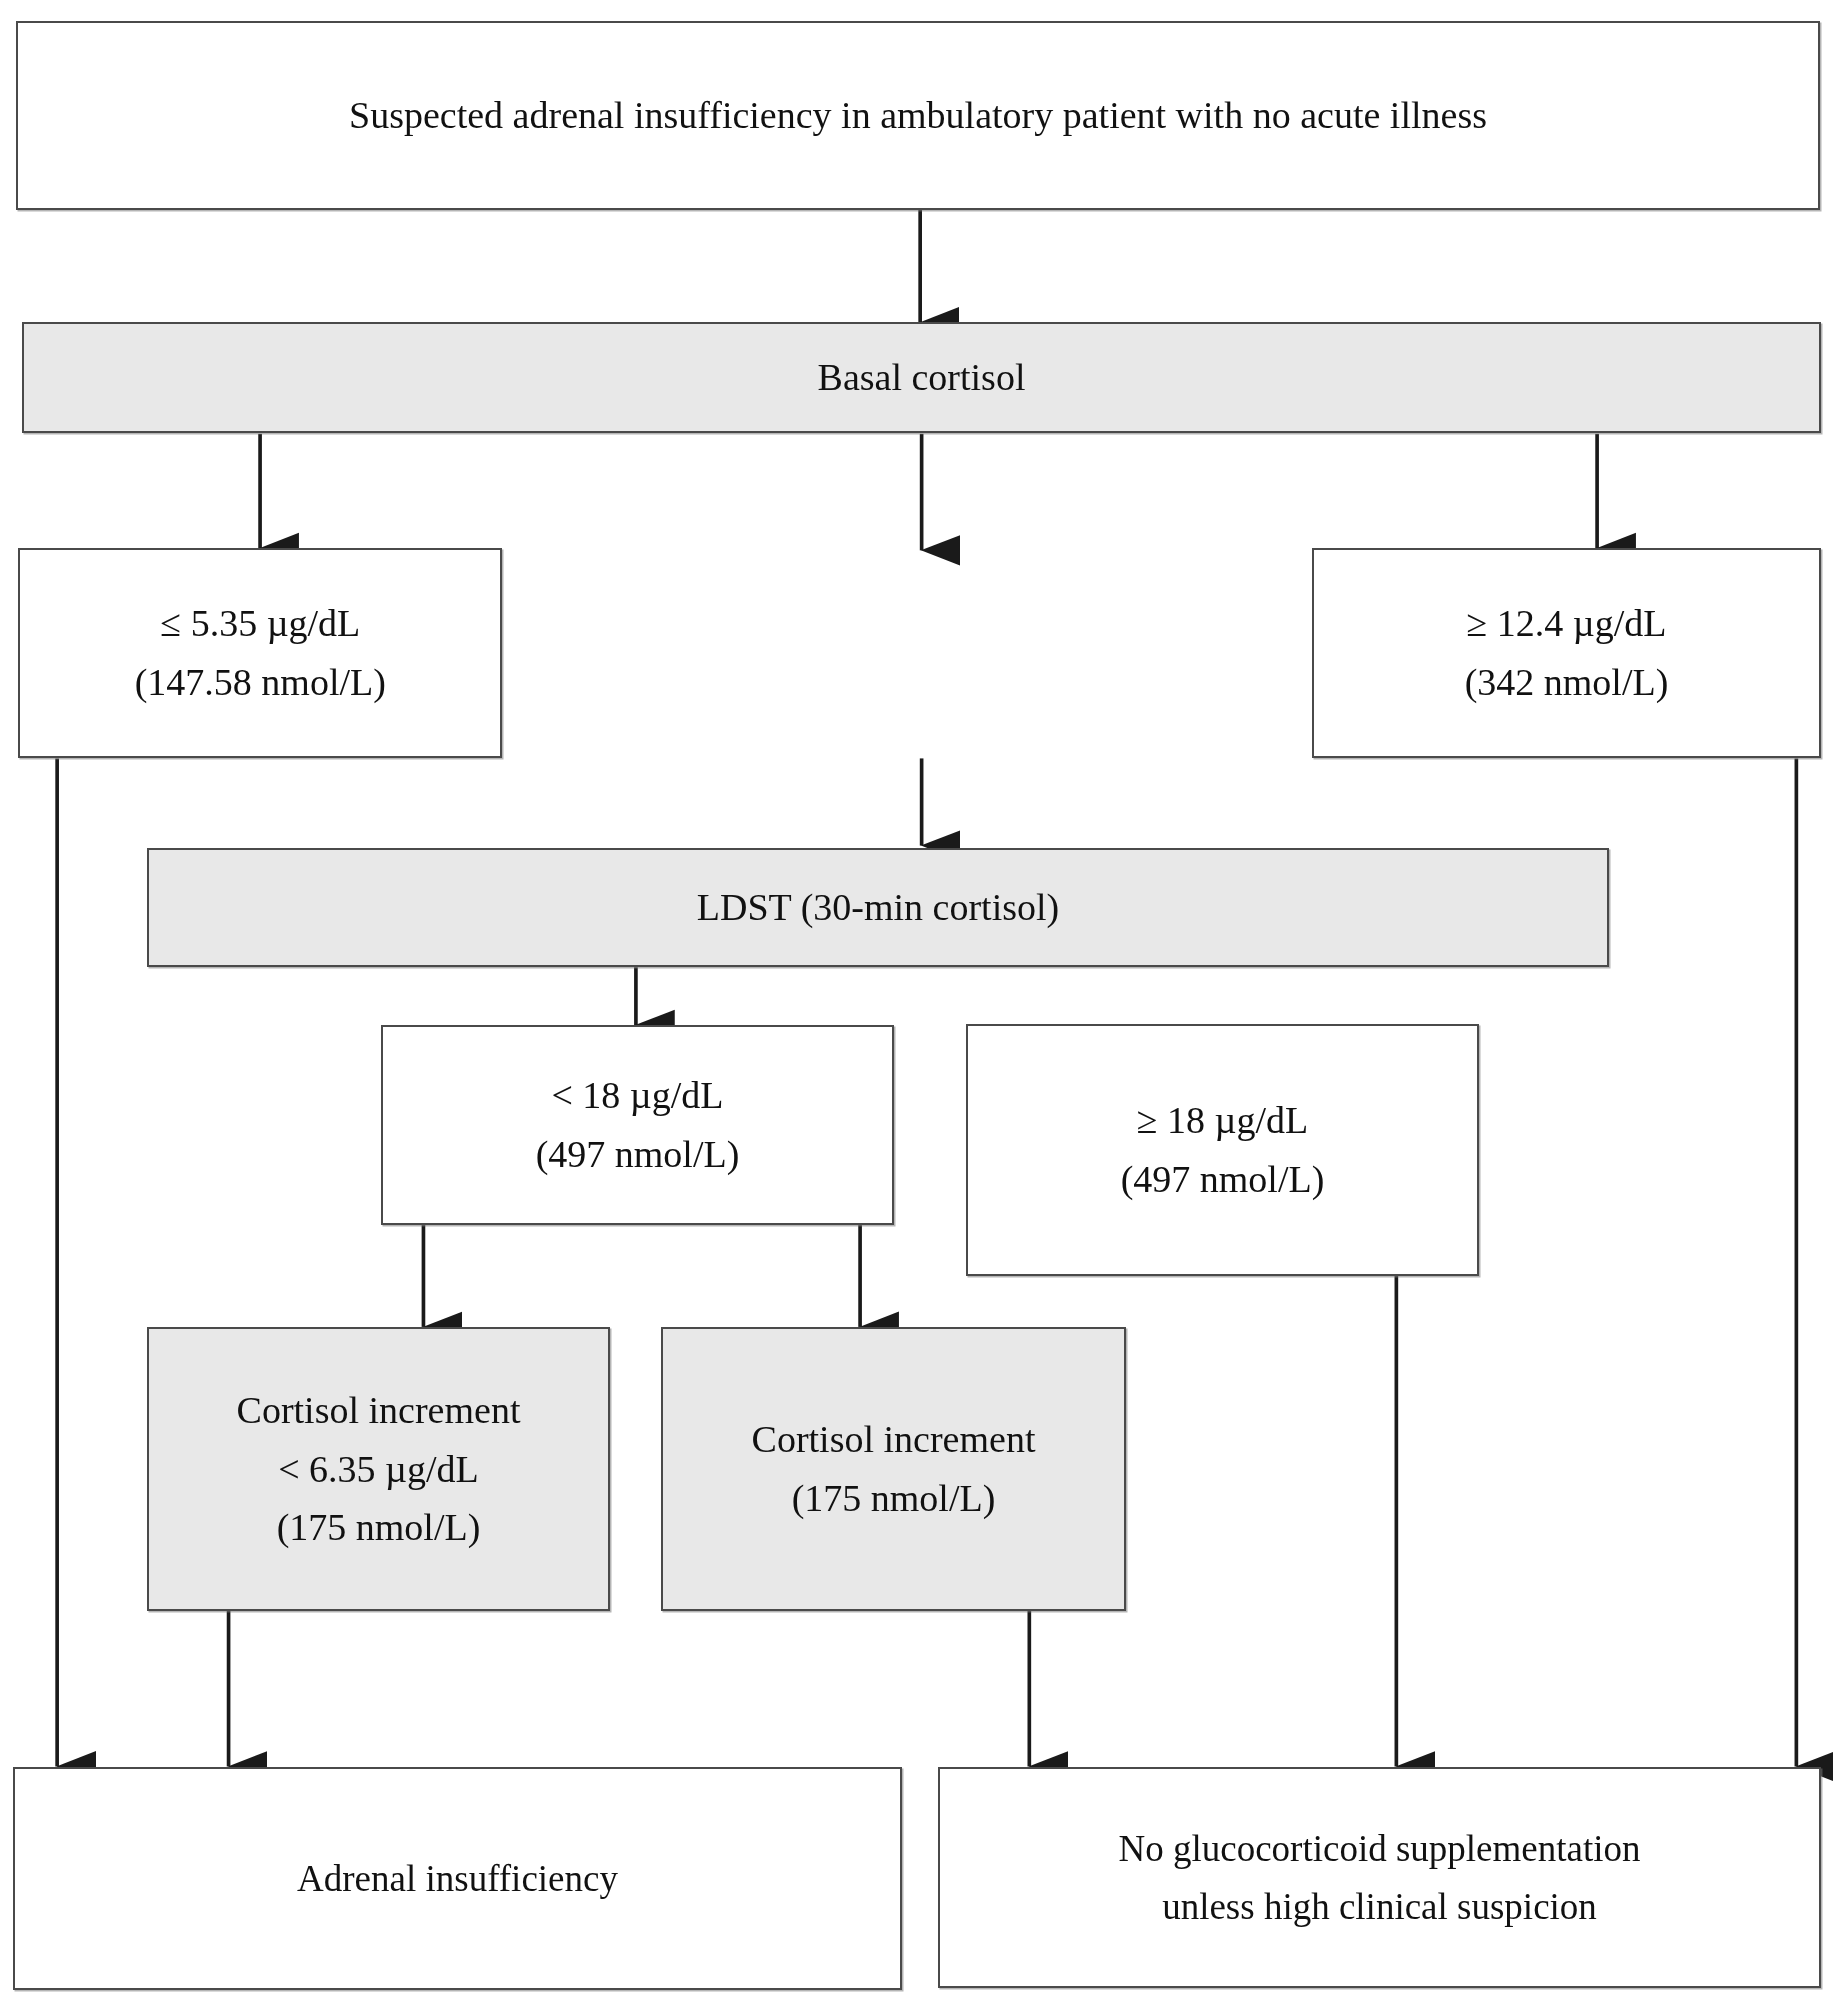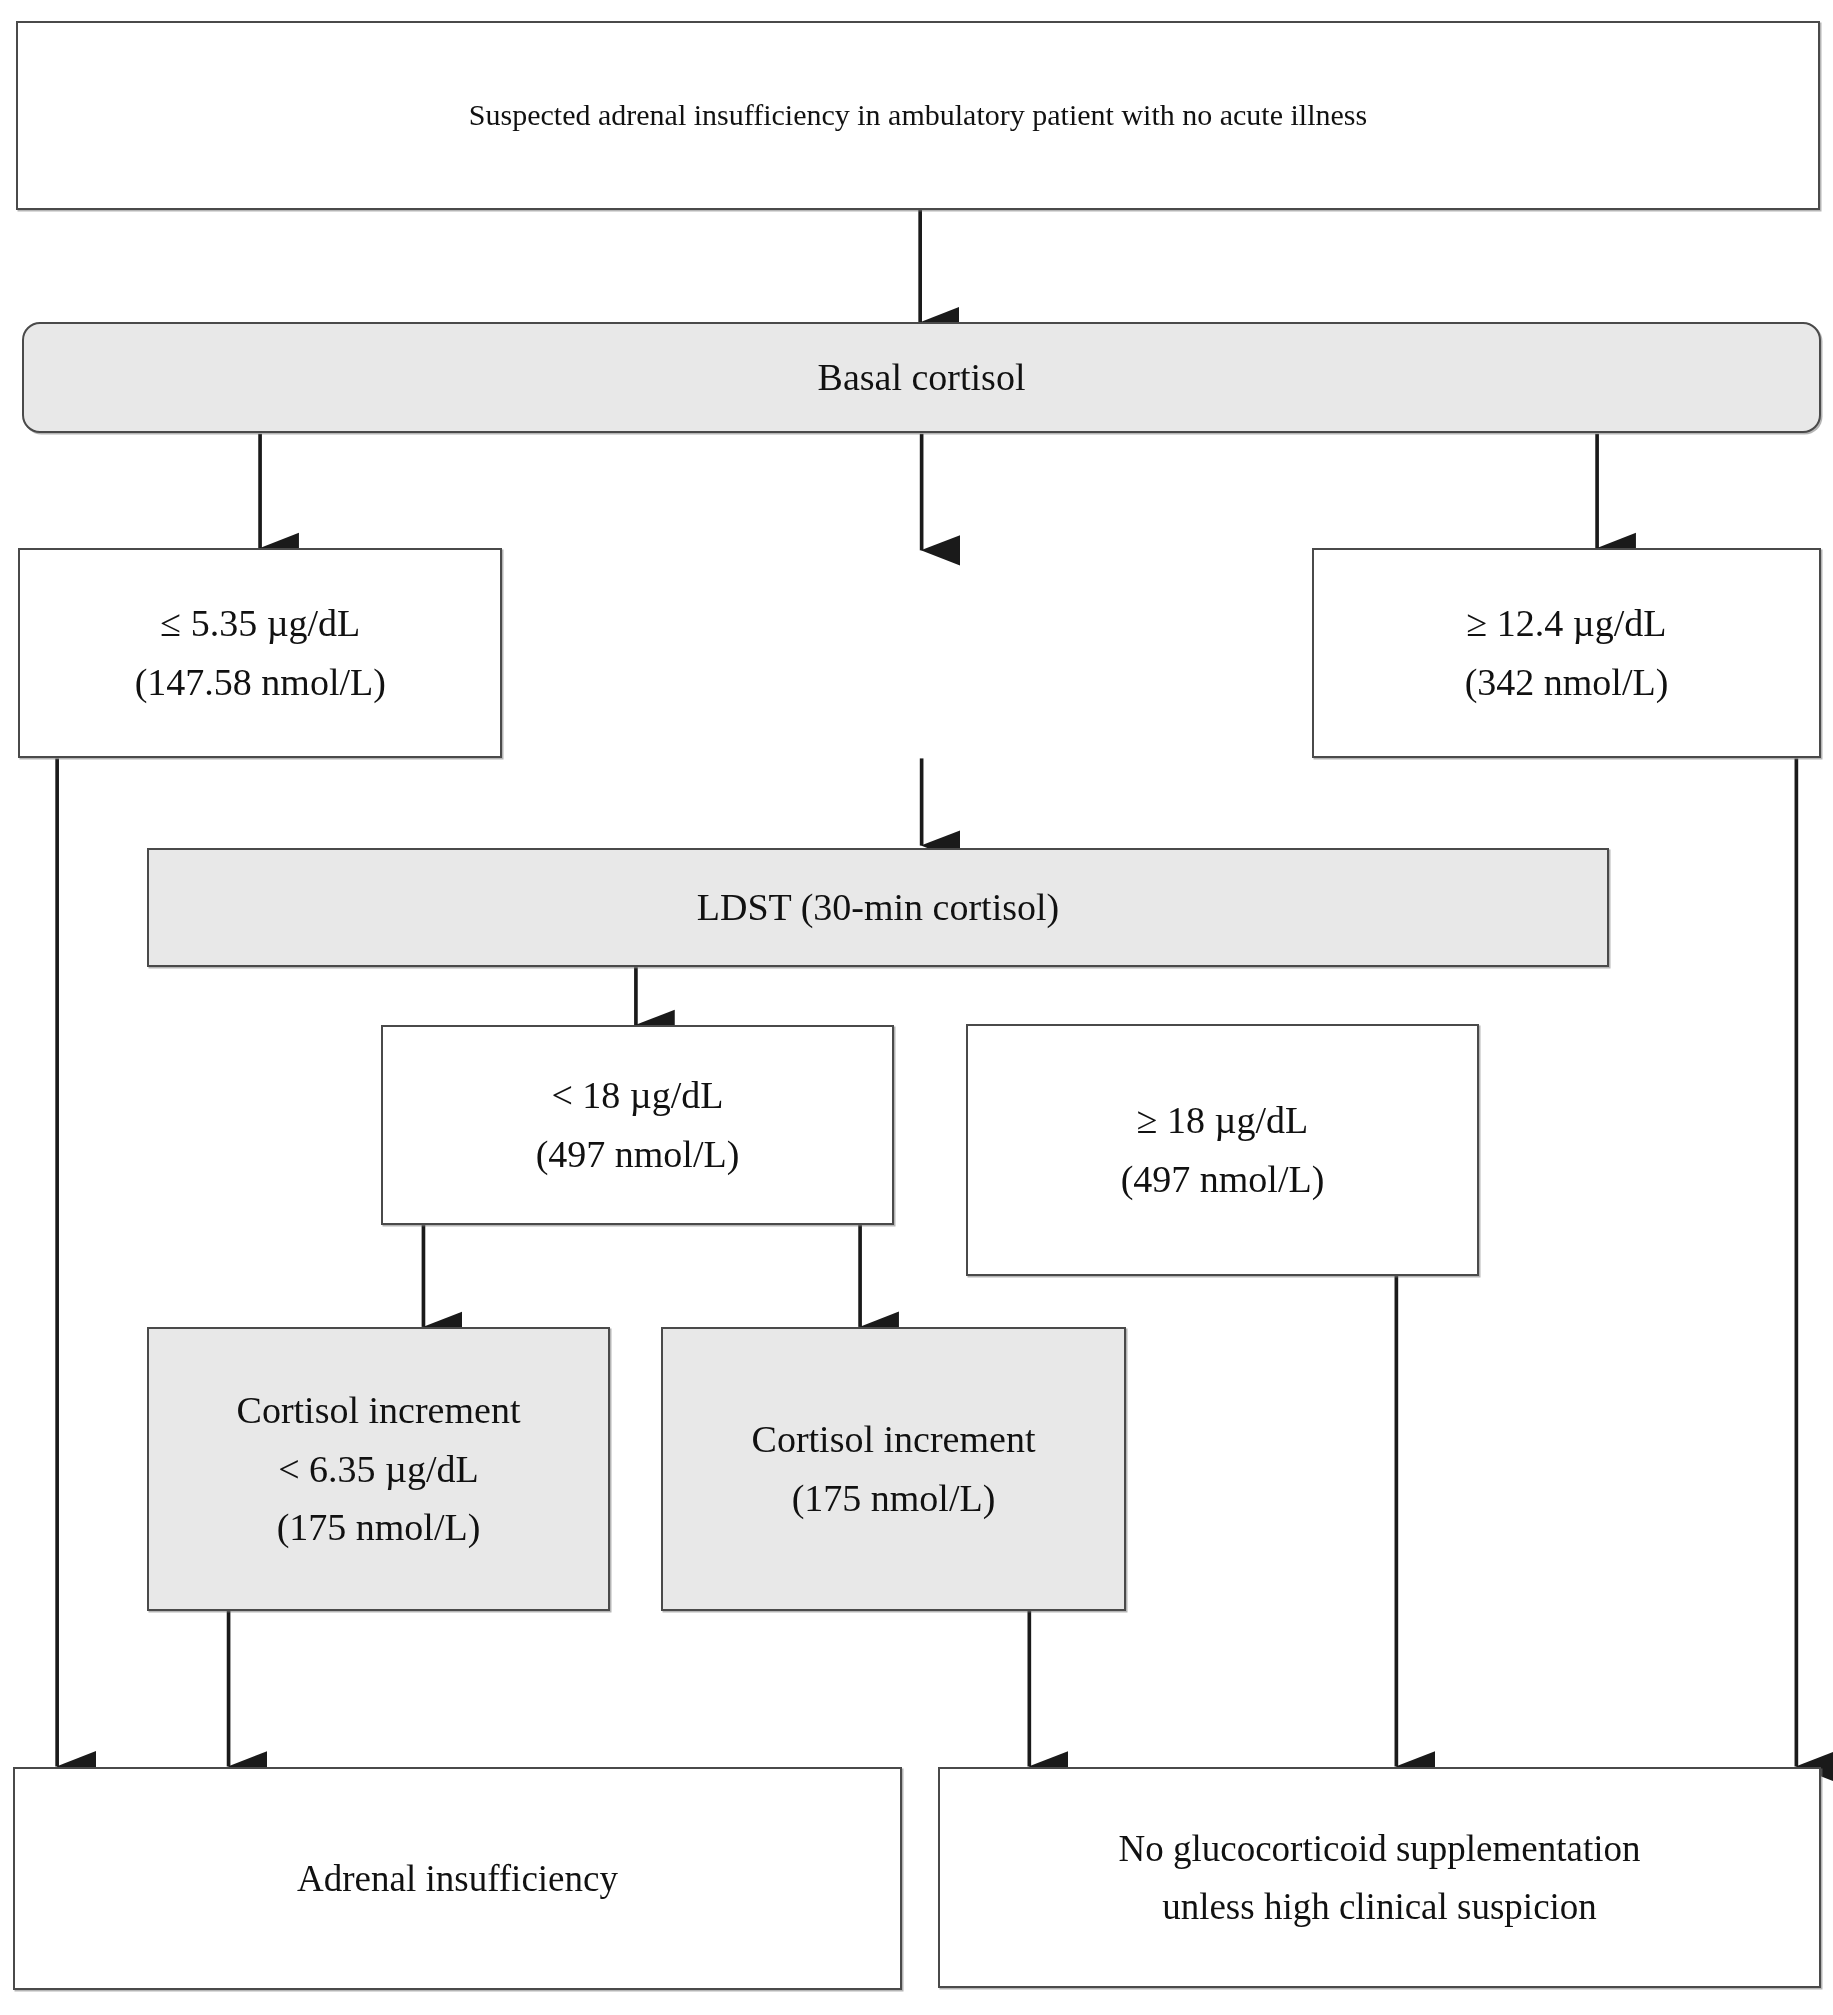--- a/index.html
+++ b/index.html
@@ -15,21 +15,21 @@
     flex-direction:column;
     align-items:center;
     justify-content:center;
     text-align:center;
     box-shadow: 1.5px 1.5px 0 0 rgba(120,120,120,0.55);
   }
   .node.gray{background:#e8e8e8;}
   .node .ln{display:block;width:100%;line-height:1.55;}
 
   
-  .t-title{font-size:30px;}
+  .t-title{font-size:38px;}
   .t-band{font-size:38px;}
   .t-val{font-size:38px;}
   .t-out{font-size:37px;}
 
   svg.links{position:absolute;left:0;top:0;width:1833px;height:2015px;pointer-events:none;}
   svg.links line{stroke:#1a1a1a;stroke-width:5;}
 </style>
 </head>
 <body>
 
@@ -63,21 +63,21 @@
 
     <line x1="1906" y1="1670" x2="1906" y2="2411" marker-end="url(#ah)"></line>
 
     <line x1="2452" y1="1035" x2="2452" y2="2411" marker-end="url(#ah)"></line>
   </svg>
 
   <div class="node" style="left:16px;top:20.5px;width:1804px;height:189px;">
     <span class="ln t-title">Suspected adrenal insufficiency in ambulatory patient with no acute illness</span>
   </div>
 
-  <div class="node gray" style="left:22px;top:322px;width:1799px;height:111px;border-radius:18px;">
+  <div class="node gray" style="left:22px;top:322px;width:1799px;height:111px;">
     <span class="ln t-band">Basal cortisol</span>
   </div>
 
   <div class="node" style="left:18.3px;top:548px;width:484px;height:210px;">
     <span class="ln t-val">≤ 5.35 µg/dL</span>
     <span class="ln t-val">(147.58 nmol/L)</span>
   </div>
 
 
   <div class="node" style="left:1312px;top:548px;width:509px;height:210px;">

